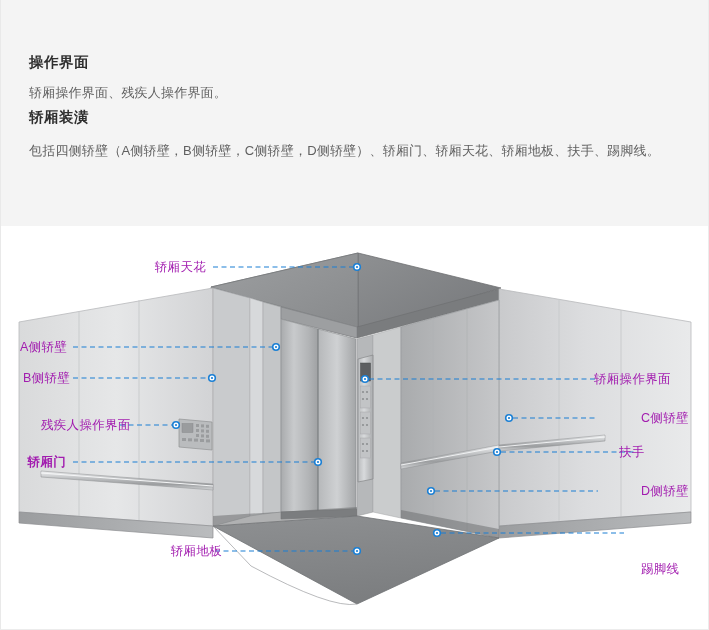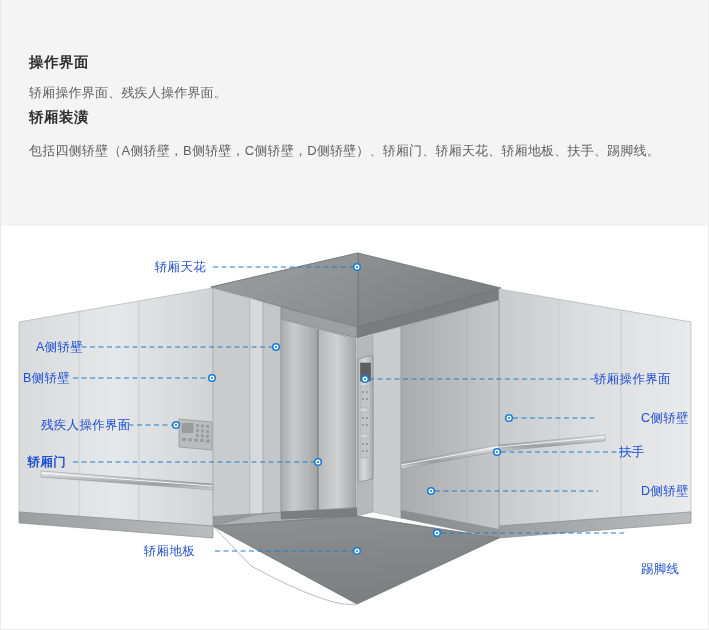--- a/index.html
+++ b/index.html
@@ -53,21 +53,21 @@
     left: 0; top: 226px;
     width: 709px;
     height: 404px;
     background: #ffffff;
   }
   #diagram svg { display: block; }
 
   .dlabel {
     position: absolute;
     font-size: 12.5px;
-    color: #1d4ed8;
+    color: #a21caf;
     letter-spacing: .3px;
     white-space: nowrap;
     line-height: 1;
   }
   .dlabel.right { text-align: left; }
   .dlabel.left  { text-align: right; }
 </style>
 </head>
 <body>
 
@@ -319,34 +319,34 @@
         <circle cx="508" cy="192" r="1.1"></circle>
         <circle cx="496" cy="226" r="1.1"></circle>
         <circle cx="430" cy="265" r="1.1"></circle>
         <circle cx="436" cy="307" r="1.1"></circle>
         <circle cx="356" cy="325" r="1.1"></circle>
       </g>
     </svg>
 
     <div class="dlabel left" style="left:0px;  top:35px;  width:205px;">轿厢天花</div>
 
-    <div class="dlabel left" style="left:17px;  top:115px; width:65px;">A侧轿壁</div>
+    <div class="dlabel left" style="left:1px;  top:115px; width:65px;">A侧轿壁</div>
 
     <div class="dlabel left" style="left:4px;  top:146px; width:65px;">B侧轿壁</div>
 
     <div class="dlabel left" style="left:0px;  top:193px; width:112px;padding-left:40px;">残疾人操作界面</div>
 
     <div class="dlabel left" style="left:0px;  top:230px; width:65px;font-weight:bold;">轿厢门</div>
 
     <div class="dlabel right" style="left:593px; top:147px;">轿厢操作界面</div>
 
     <div class="dlabel right" style="left:640px; top:186px;">C侧轿壁</div>
 
     <div class="dlabel right" style="left:618px; top:220px;">扶手</div>
 
     <div class="dlabel right" style="left:640px; top:259px;">D侧轿壁</div>
 
     <div class="dlabel right" style="left:640px; top:301px;margin-top:36px;">踢脚线</div>
 
-    <div class="dlabel left" style="left:89px; top:319px; width:105px;">轿厢地板</div>
+    <div class="dlabel left" style="left:116px; top:319px; width:105px;">轿厢地板</div>
 
   </div>
 </div>
 
 </body></html>

